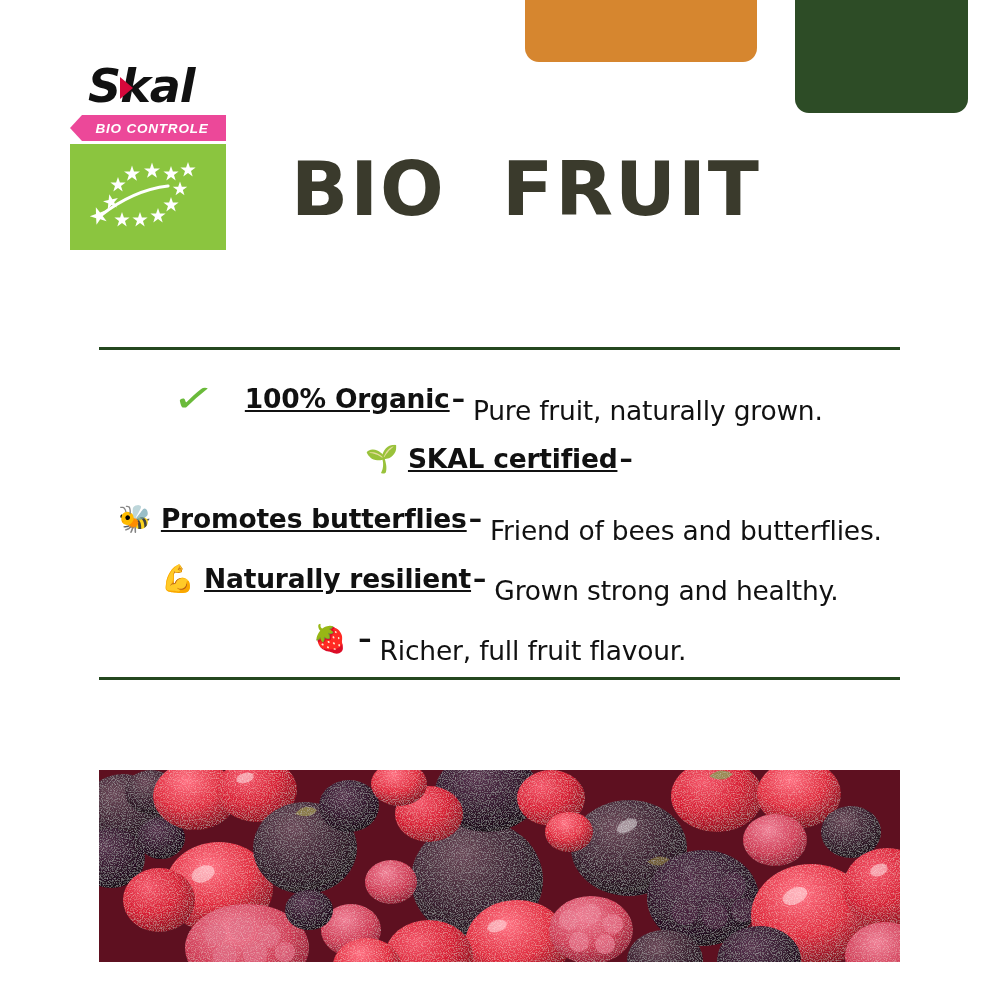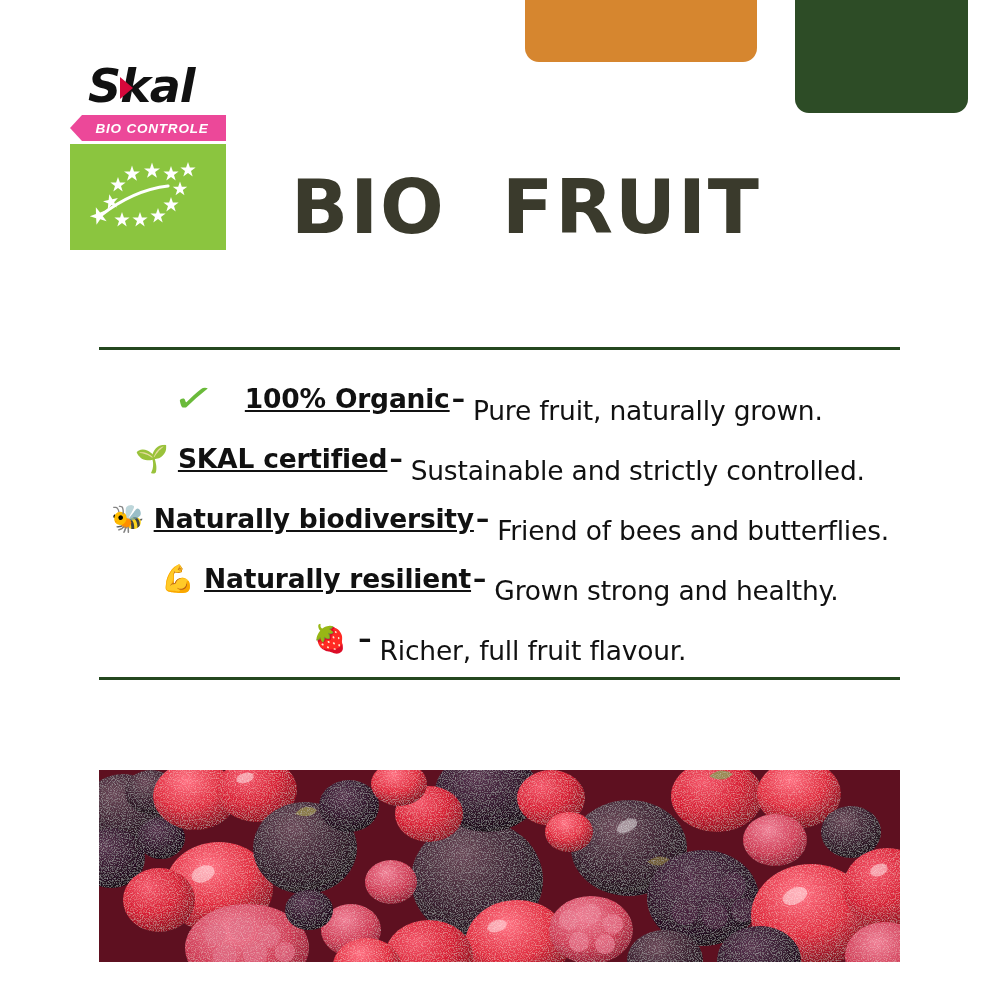--- a/index.html
+++ b/index.html
@@ -86,21 +86,21 @@
     background: #8bc53f;
     position: relative;
     overflow: hidden;
   }
   .eu-leaf svg { display: block; }
 
   
   #page-title {
     position: absolute;
     left: 291px;
-    top: 170px;
+    top: 152px;
     font-family: "DejaVu Sans", sans-serif;
     font-size: 75px;
     font-weight: bold;
     letter-spacing: 2px;
     color: #3a3a2c;
     line-height: 1;
     white-space: pre;
   }
 
   
@@ -242,26 +242,25 @@
     <span class="feature-icon check-mark">✓</span>
     <span class="feature-term">100% Organic</span>
     <span class="feature-dash">–</span>
     <span class="feature-desc">Pure fruit, naturally grown.</span>
   </div>
 
   <div class="feature-row">
     <span class="feature-icon">🌱</span>
     <span class="feature-term">SKAL certified</span>
     <span class="feature-dash">–</span>
-    <span class="feature-desc">Sustainable and strictly controlled.</span>
   </div>
 
   <div class="feature-row">
     <span class="feature-icon">🐝</span>
-    <span class="feature-term">Naturally biodiversity</span>
+    <span class="feature-term">Promotes butterflies</span>
     <span class="feature-dash">–</span>
     <span class="feature-desc">Friend of bees and butterflies.</span>
   </div>
 
   <div class="feature-row">
     <span class="feature-icon">💪</span>
     <span class="feature-term">Naturally resilient</span>
     <span class="feature-dash">–</span>
     <span class="feature-desc">Grown strong and healthy.</span>
   </div>

